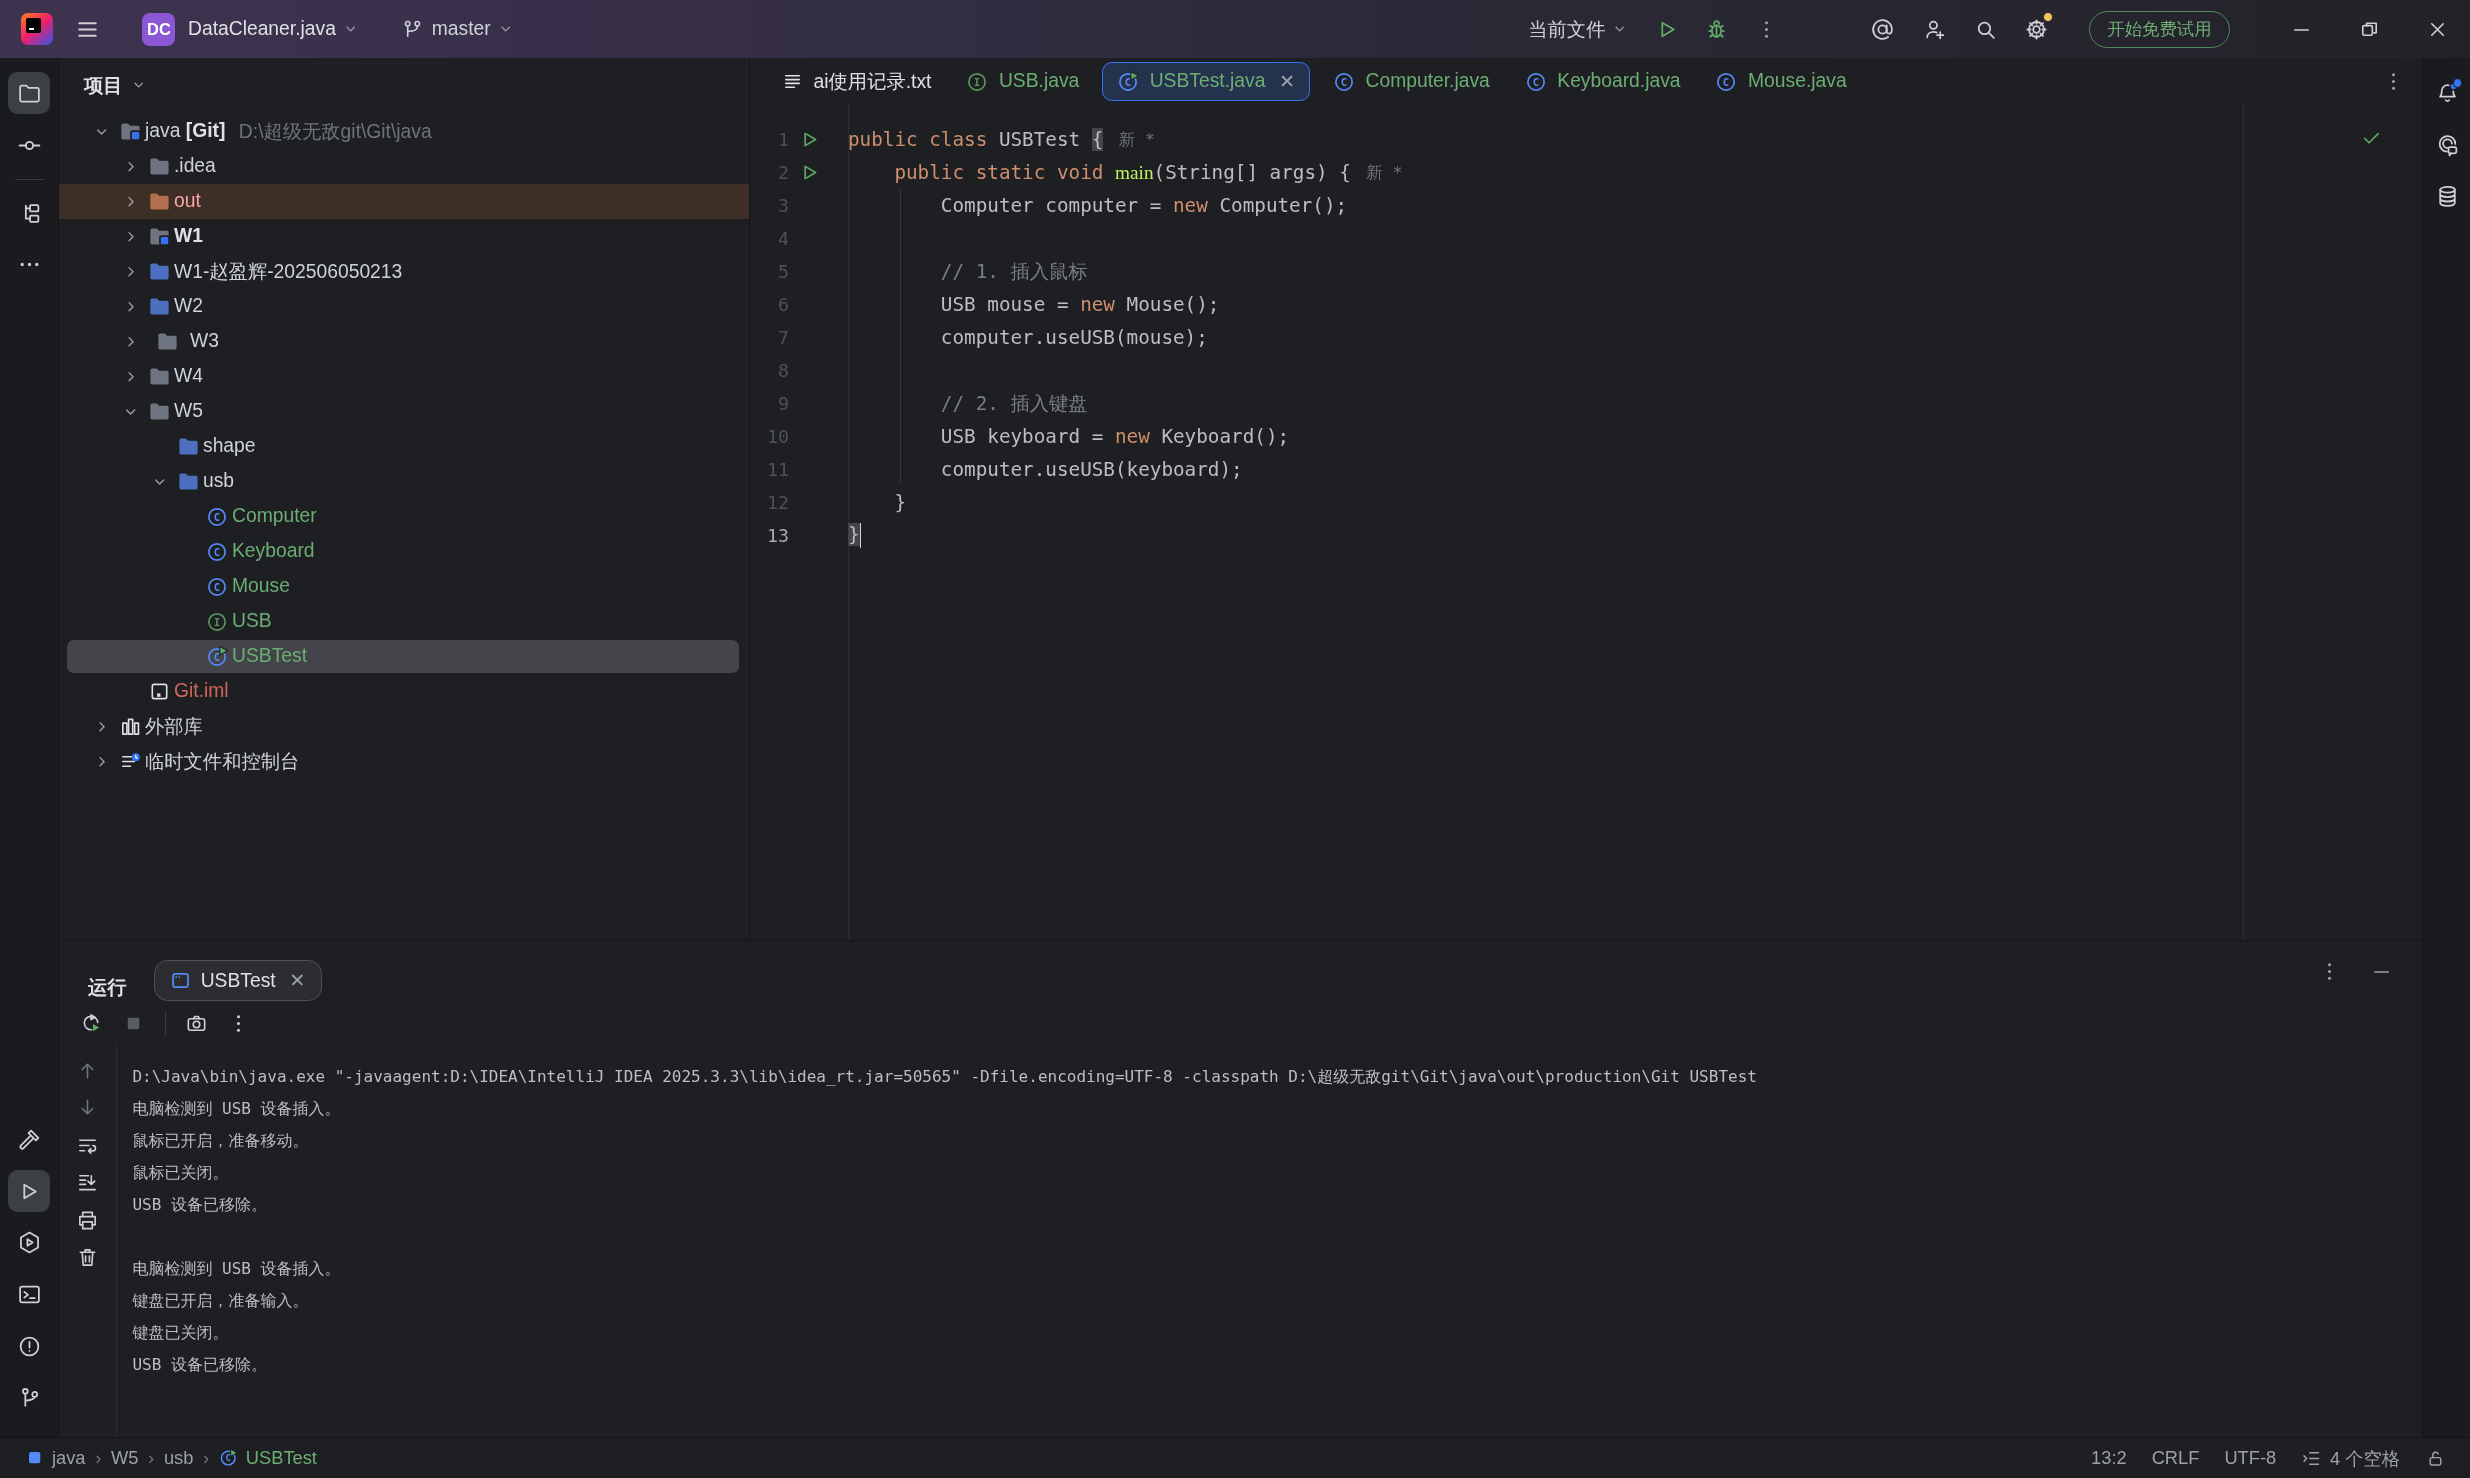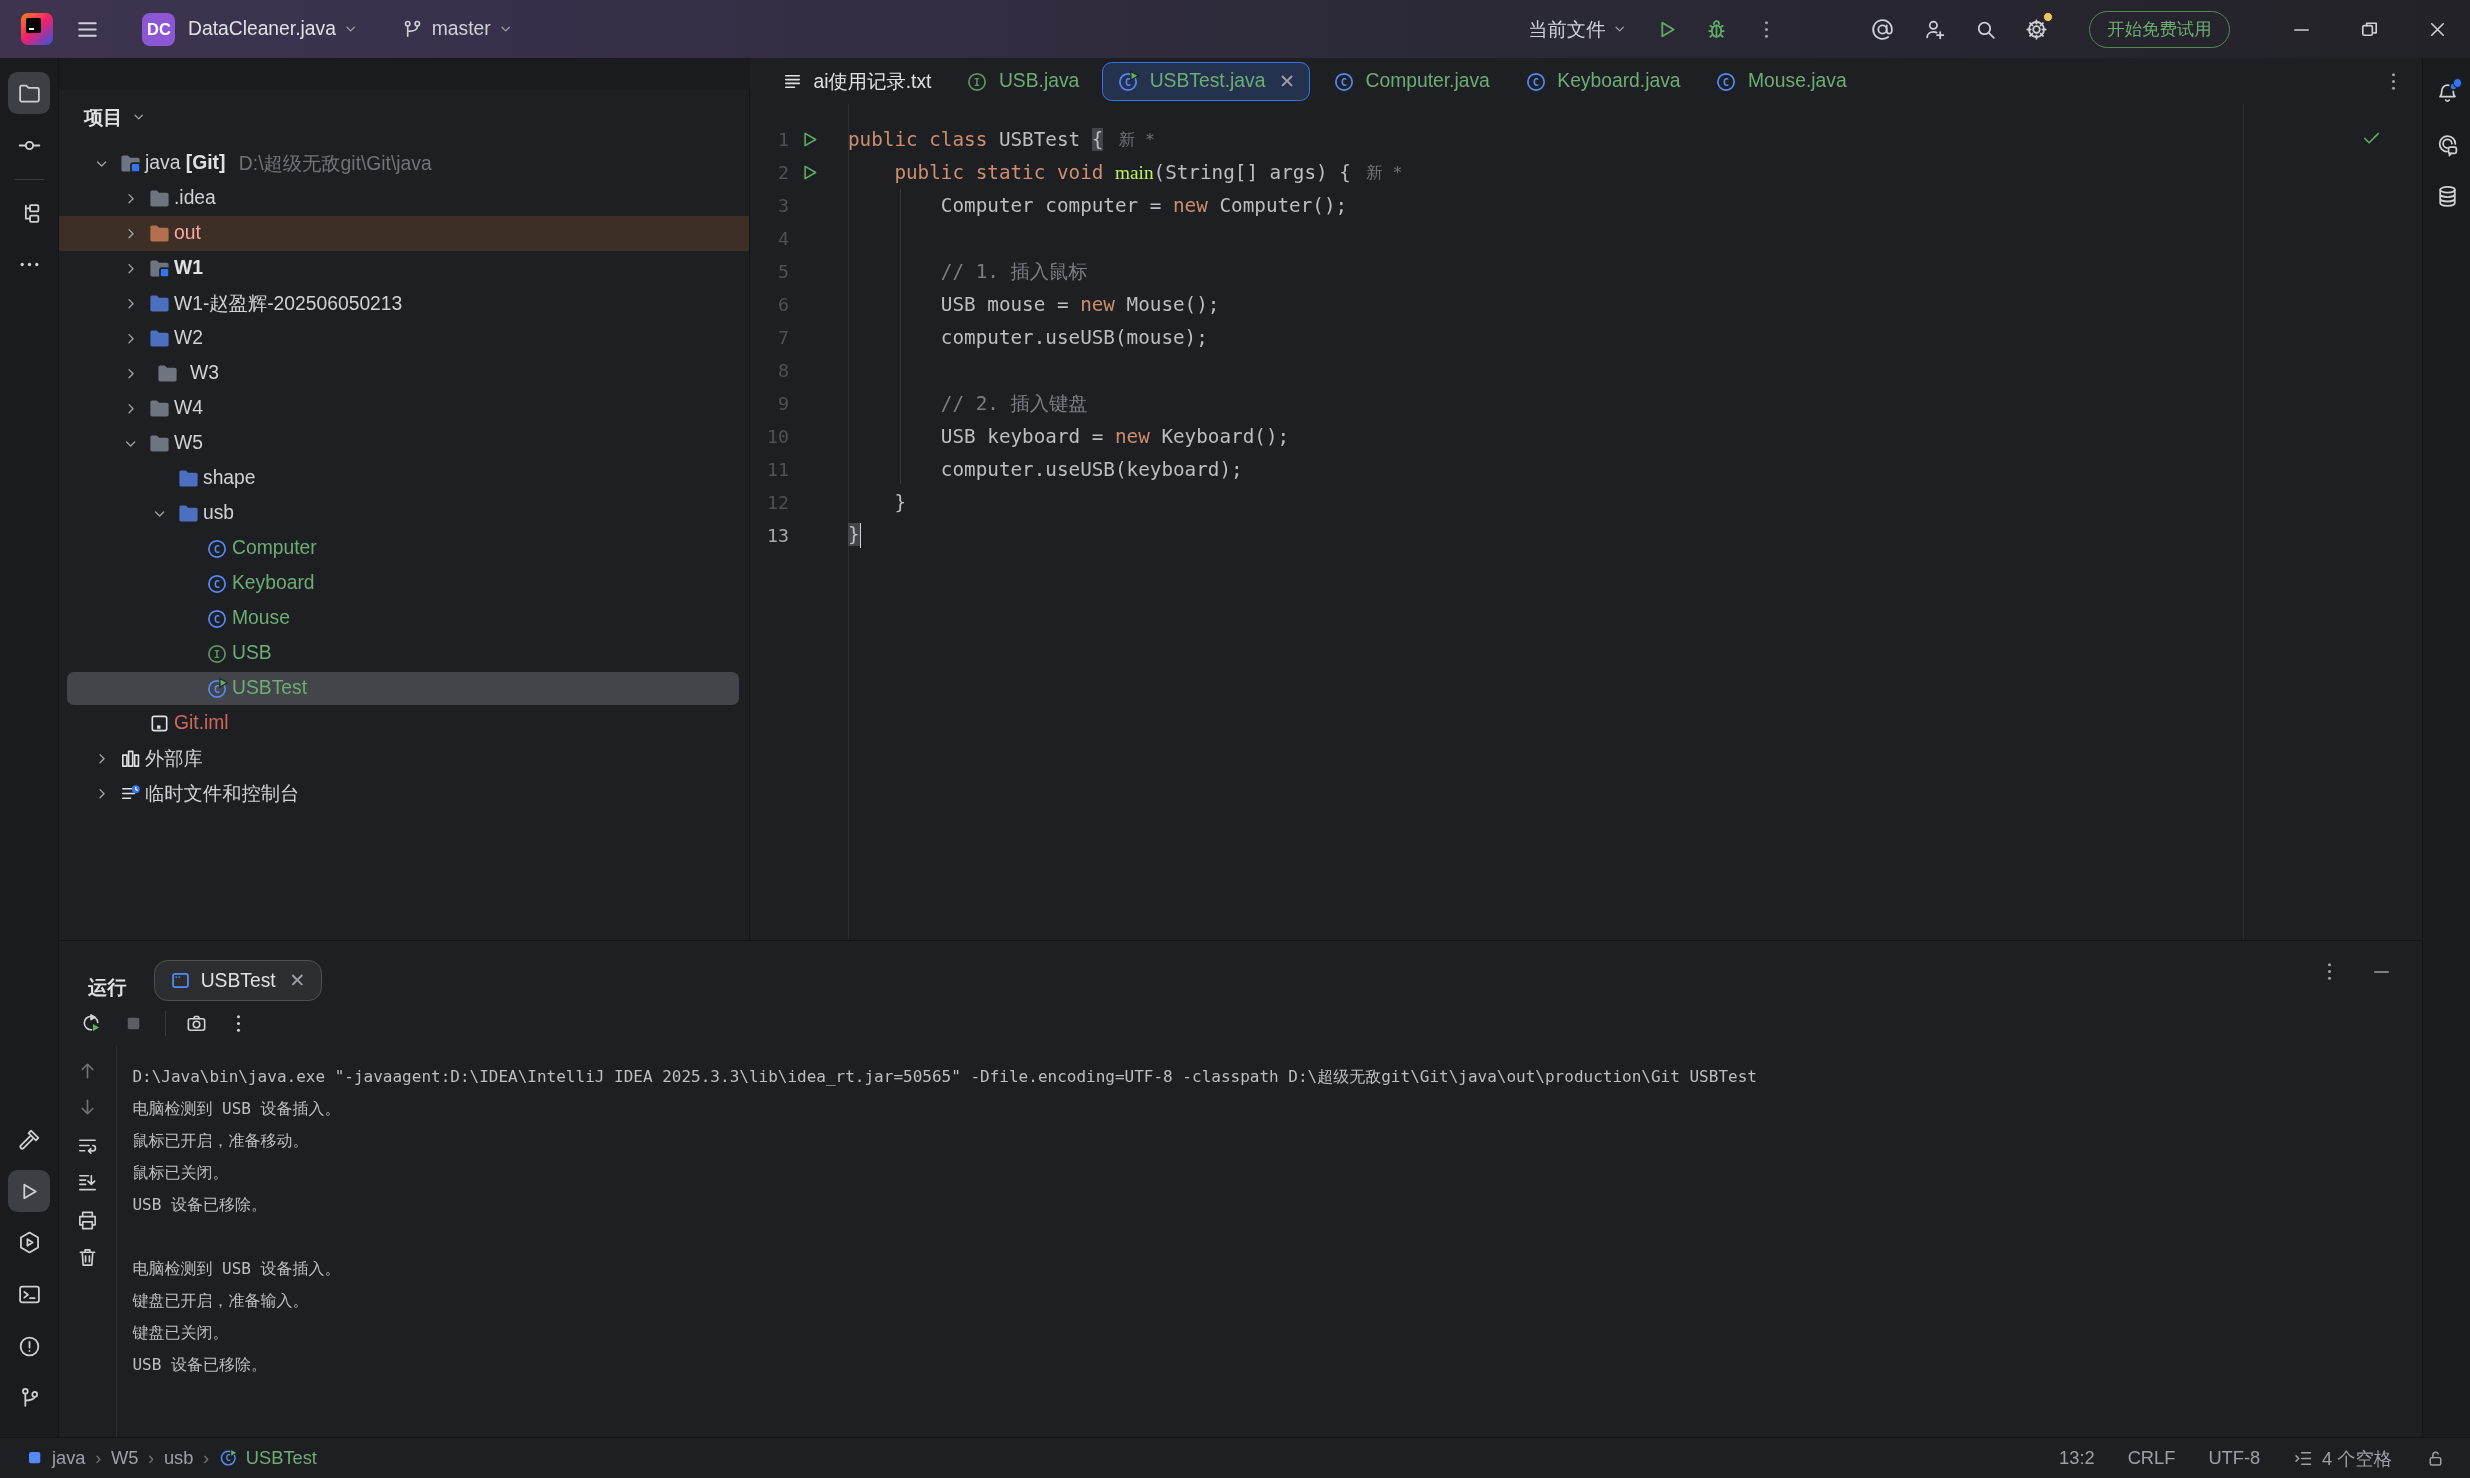--- a/index.html
+++ b/index.html
@@ -46,21 +46,21 @@
   color:#CED0D6; margin:4.8px 0; position:relative; }
 .stripe .sbtn.sel { background:#3C3F44; }
 .stripe .sdivider { width:29px; height:1px; background:#393B40; margin:7.7px 0; }
 .stripe .spacer { flex:1; }
 .sbadge { position:absolute; right:5.8px; top:5.8px; width:9.7px; height:9.7px; border-radius:50%; background:#3574F0; border:1.9px solid #1A1B1E; }
 
 .center { flex:1; display:flex; flex-direction:column; min-width:0; border-left:1.9px solid #141517; }
 .top-row { height:882px; flex:none; display:flex; min-width:0; }
 
 
-.project-panel { width:691px; flex:none; background:#1E1F22; border-right:1.9px solid #141517; overflow:hidden;margin-top:32px; }
+.project-panel { width:691px; flex:none; background:#1E1F22; border-right:1.9px solid #141517; overflow:hidden; }
 .pp-header { height:54px; display:flex; align-items:center; padding-left:25px; font-weight:bold; font-size:19.3px; color:#DFE1E5; }
 .pp-header .tb-chev { margin-left:7.7px; }
 .tree { padding-top:1.9px; }
 .trow { height:35px; display:flex; align-items:center; font-size:19.3px; white-space:nowrap; }
 .trow.hover { background:#3E2F26; }
 .trow.selected { position:relative; }
 .trow.selected::before { content:""; position:absolute; left:7.7px; right:9.7px; top:1px; bottom:1px; background:#43454A; border-radius:6.8px; }
 .trow > * { position:relative; }
 .tchev { width:29px; height:19.3px; color:#9DA0A8; }
 .tchev svg { width:19.3px; height:19.3px; }
@@ -112,21 +112,21 @@
 .rp-side .icon { width:23px; height:23px; }
 .console { flex:1; padding:16.4px 0 0 15.4px; font-family:"DejaVu Sans Mono",monospace; font-size:16px; color:#BCBEC4; overflow:hidden; }
 .cons-line { height:32px; line-height:32px; white-space:pre; }
 
 
 .statusbar { height:41px; flex:none; background:#1E1F22; border-top:1.9px solid #141517; display:flex; align-items:center; padding:0 25px; font-size:18.3px; color:#9DA0A8; }
 .crumbs { display:flex; align-items:center; gap:9.7px; }
 .crumb { display:flex; align-items:center; gap:7.7px; }
 .crumb .icon { width:19.3px; height:19.3px; }
 .crumb-sep { color:#6F737A; }
-.sb-right { margin-left:auto; display:flex; align-items:center; gap:33px;text-align:right; }
+.sb-right { margin-left:auto; display:flex; align-items:center; gap:25px;text-align:right; }
 .sb-item { display:flex; align-items:center; gap:7.7px; }
 .sb-item .icon { width:21px; height:21px; color:#9DA0A8; }
 </style>
 </head>
 <body>
 
 <div class="app">
 
   <div class="titlebar">
     <div class="tb-logo">

